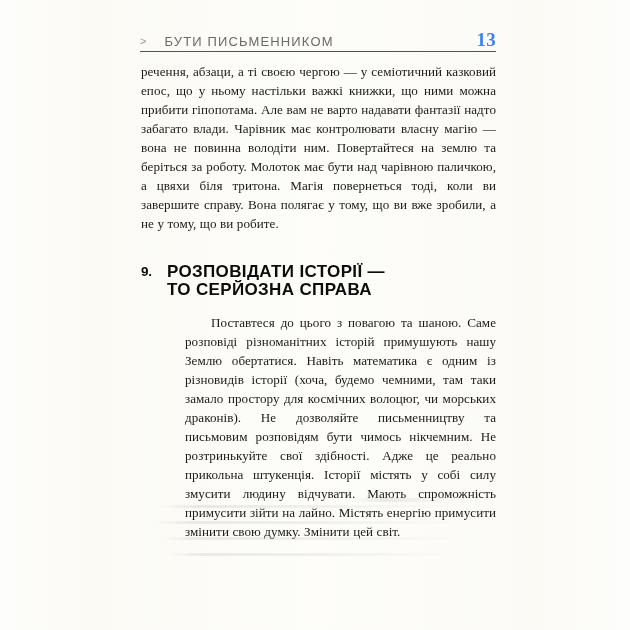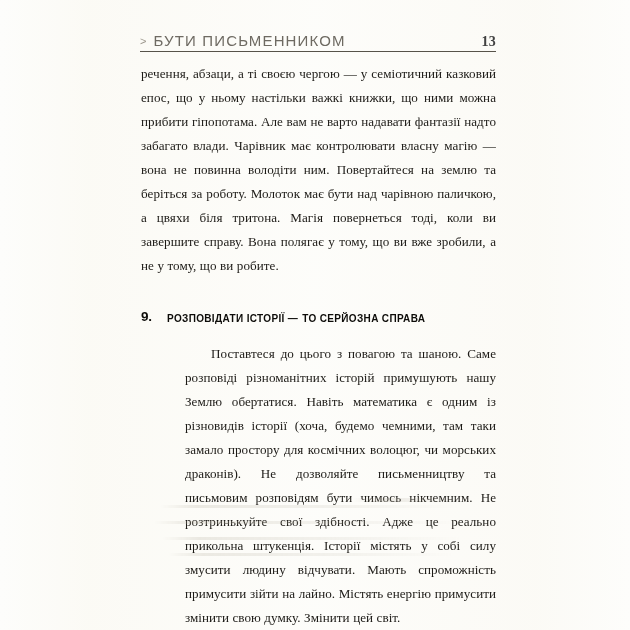--- a/index.html
+++ b/index.html
@@ -101,49 +101,50 @@
   }
   .rh-chevron {
     font-family: "Liberation Sans", "DejaVu Sans", sans-serif;
     font-size: 11px;
     color: #9b968c;
     letter-spacing: 0;
     transform: translateY(-1px);
   }
   .rh-title {
     font-family: "Liberation Sans", "DejaVu Sans", sans-serif;
-    font-size: 15px;
+    font-size: 13px;
     letter-spacing: 1.15px;
     color: #6e6a62;
     text-transform: uppercase;
     font-weight: 400;
+    margin-left: 11px;
   }
   .rh-pageno {
     font-family: "Liberation Serif", "DejaVu Serif", serif;
-    font-size: 14px;
+    font-size: 19px;
     font-weight: 700;
-    color: #404040;
+    color: #3b82f6;
     line-height: 1;
     padding-bottom: 2px;
     letter-spacing: 0.2px;
   }
 
   
   .column {
     position: absolute;
     left: 141px;
     top: 62px;
     width: 355px;
   }
 
   p.body {
     margin: 0;
     font-family: "Liberation Serif", "DejaVu Serif", serif;
     font-size: 13.1px;
-    line-height: 24px;
+    line-height: 19px;
     color: #1c1a16;
     text-align: justify;
     text-justify: inter-word;
     hyphens: manual;
     -webkit-hyphens: manual;
     letter-spacing: 0.04px;
     word-spacing: 0.2px;
   }
   p.body.indent { text-indent: 26px; margin-left: 44px; }
 
@@ -163,21 +164,21 @@
     width: 26px;
     flex: 0 0 26px;
     letter-spacing: -0.2px;
   }
   .ch-lines {
     flex: 1 1 auto;
   }
   .ch-line {
     font-family: "Liberation Sans", "DejaVu Sans", sans-serif;
     font-weight: 700;
-    font-size: 10px;
+    font-size: 17px;
     line-height: 18px;
     color: #0d0c09;
     letter-spacing: 0.35px;
     text-transform: uppercase;
     transform: scaleX(0.92);
     transform-origin: left center;
     white-space: nowrap;
     margin-top: 8px;
   }
 </style>

